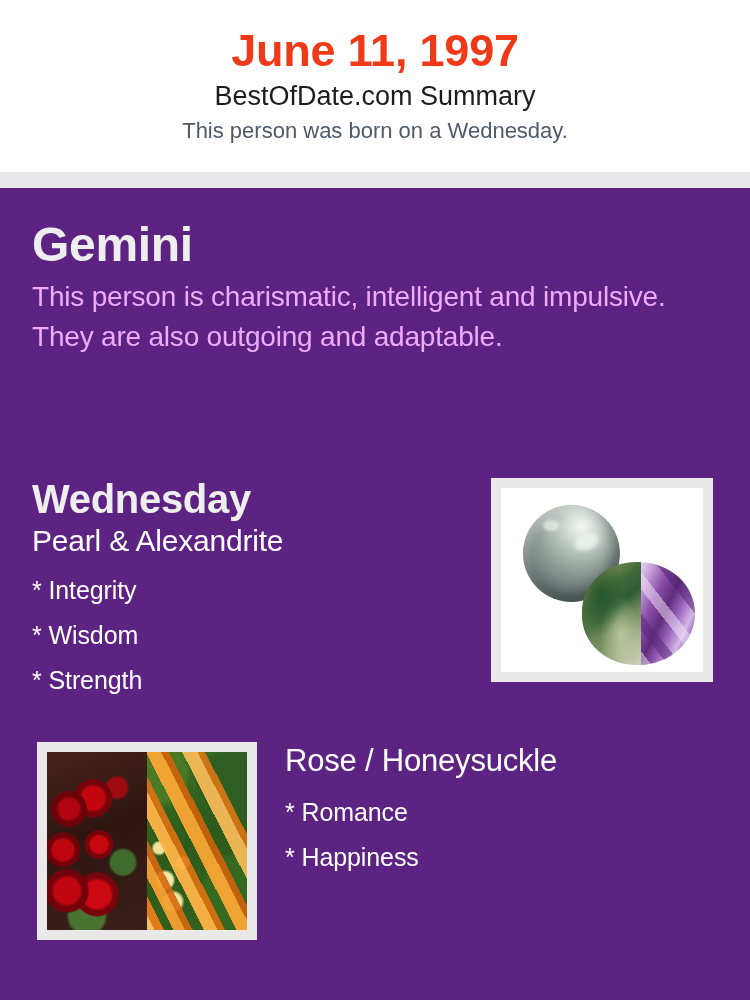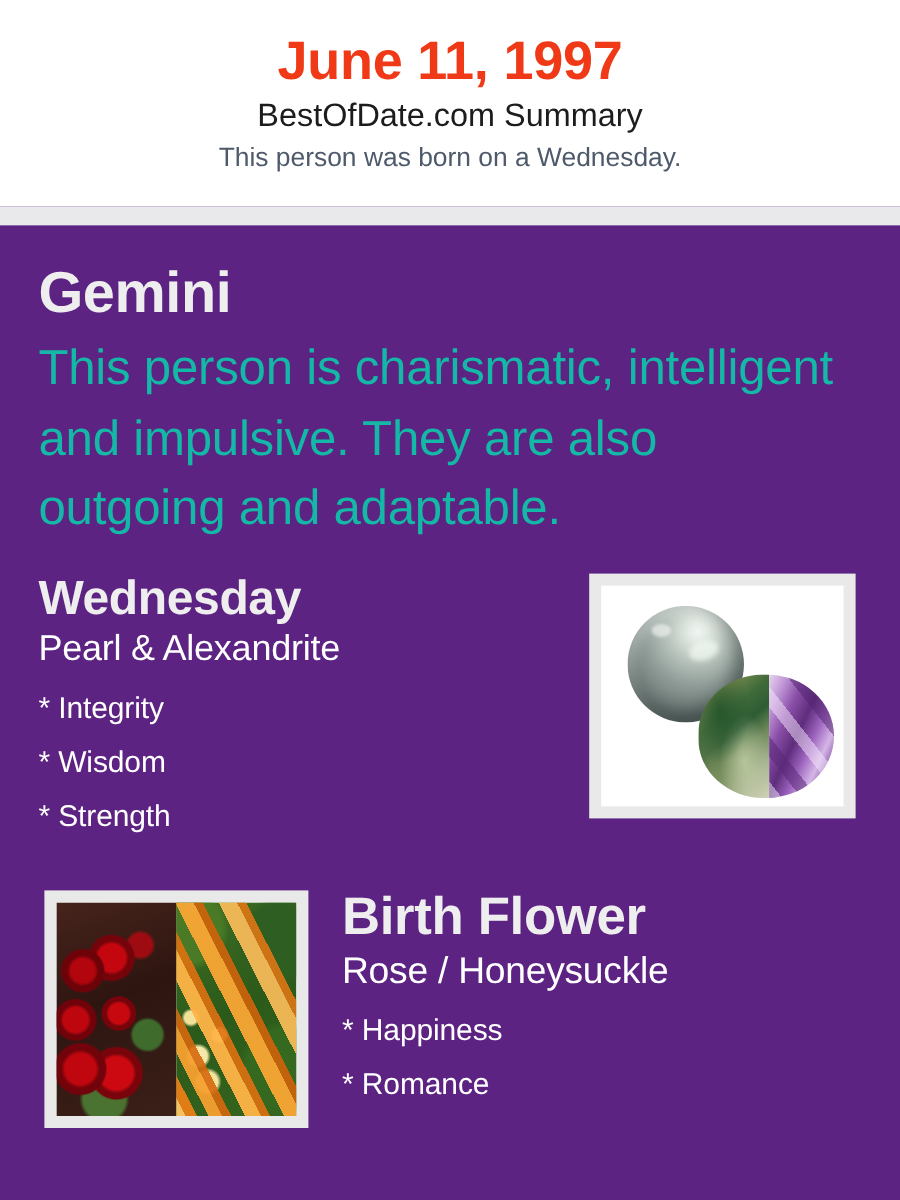--- a/index.html
+++ b/index.html
@@ -45,21 +45,21 @@
   }
 
   
   .zodiac { position:absolute; left:32px; top:32px; width:680px; }
   .zodiac-title {
     font-size:48px; font-weight:bold; color:#eeeeee;
     line-height:1.05; letter-spacing:-0.3px;
   }
   .zodiac-desc {
     margin-top:7px;
-    font-size:41px; font-weight:400; color:#14b8a6;
+    font-size:28px; font-weight:400; color:#f0abfc;
     line-height:1.42; letter-spacing:-0.2px;
   }
 
   
   .stone-block { position:absolute; left:32px; top:290px; width:440px; }
   .block-title {
     font-size:40px; font-weight:bold; color:#eeeeee;
     line-height:1.08; letter-spacing:-0.3px;
   }
   .block-sub {
@@ -207,22 +207,21 @@
     </div>
 
     <div class="photo-card flower-card">
       <div class="photo-inner">
         <div class="flower-left"></div>
         <div class="flower-right"></div>
       </div>
     </div>
 
     <div class="flower-block">
-      <div class="block-title">Birth Flower</div>
       <div class="block-sub">Rose / Honeysuckle</div>
       <ul class="trait-list">
+        <li class="trait-item">* Romance</li>
         <li class="trait-item">* Happiness</li>
-        <li class="trait-item">* Romance</li>
       </ul>
     </div>
 
   </div>
 </div>
 
 </body></html>

